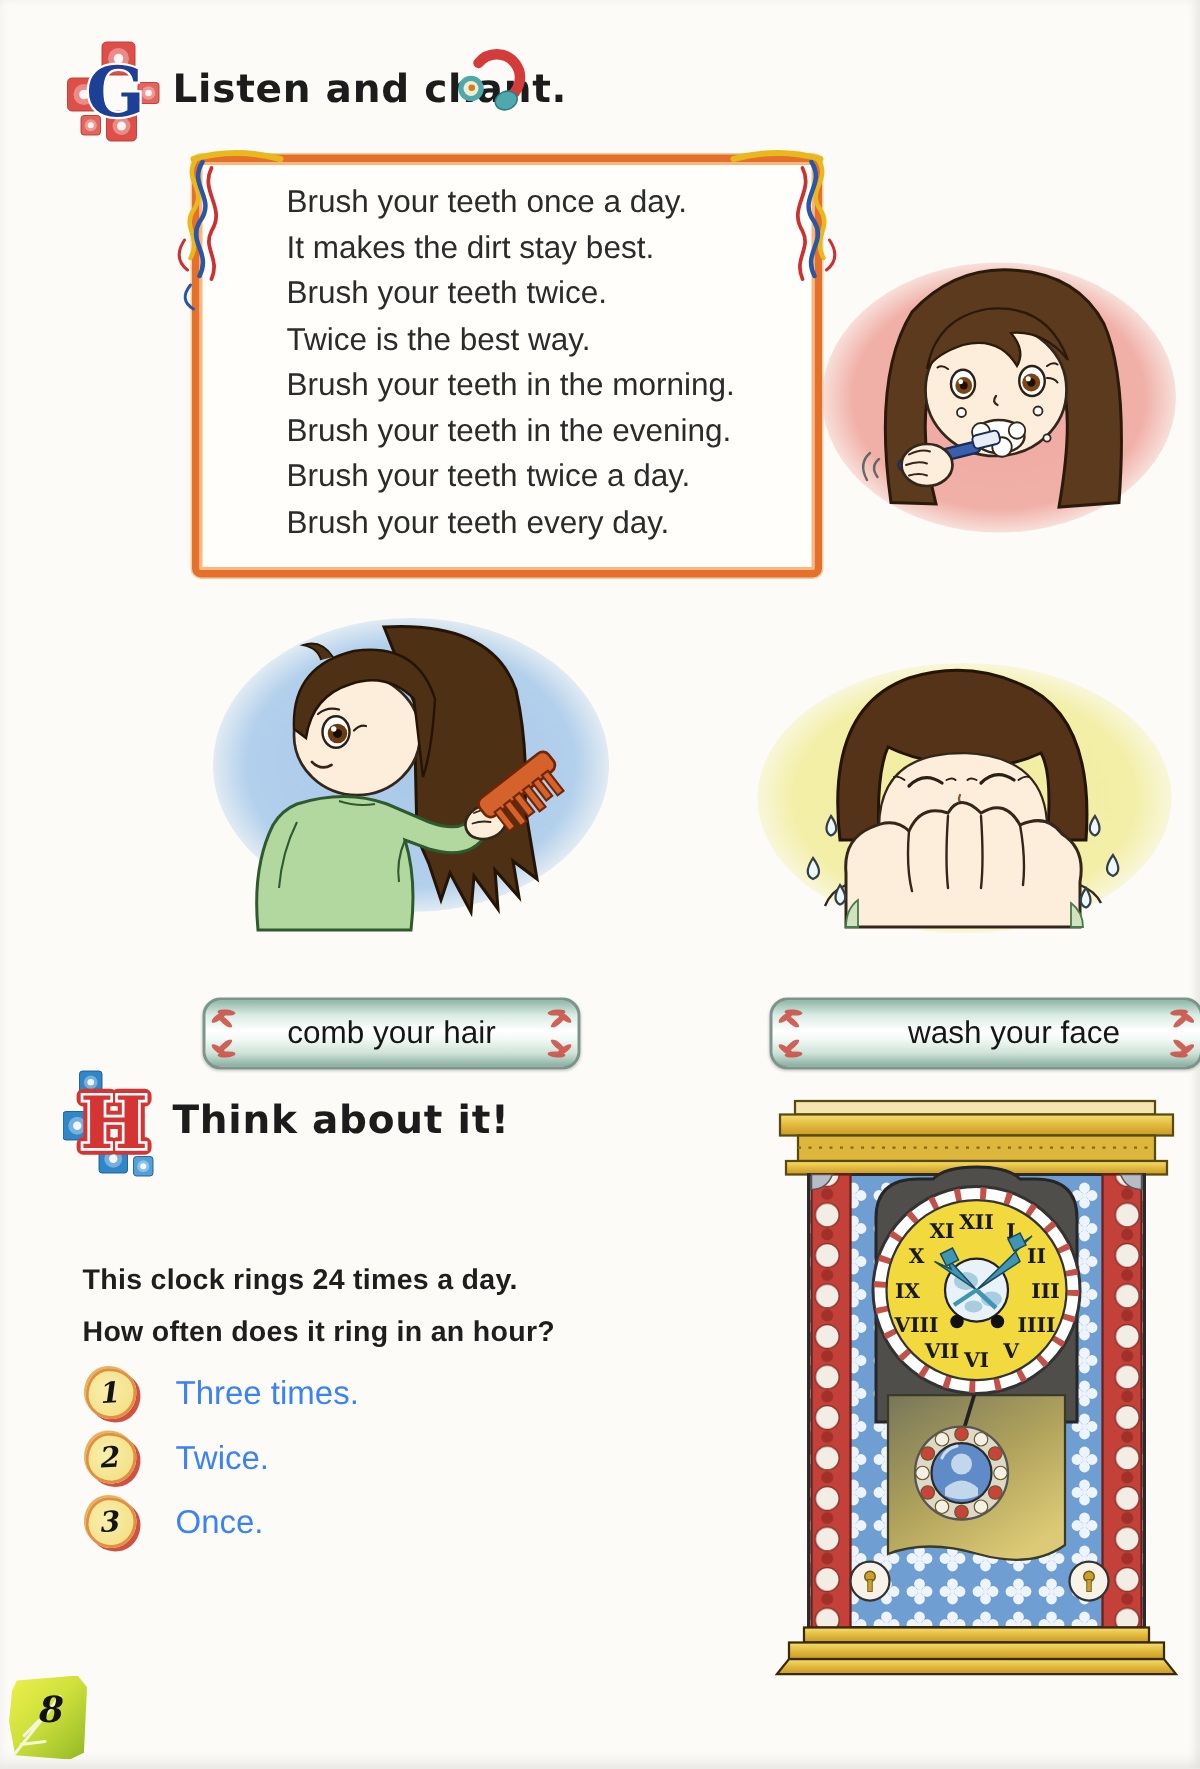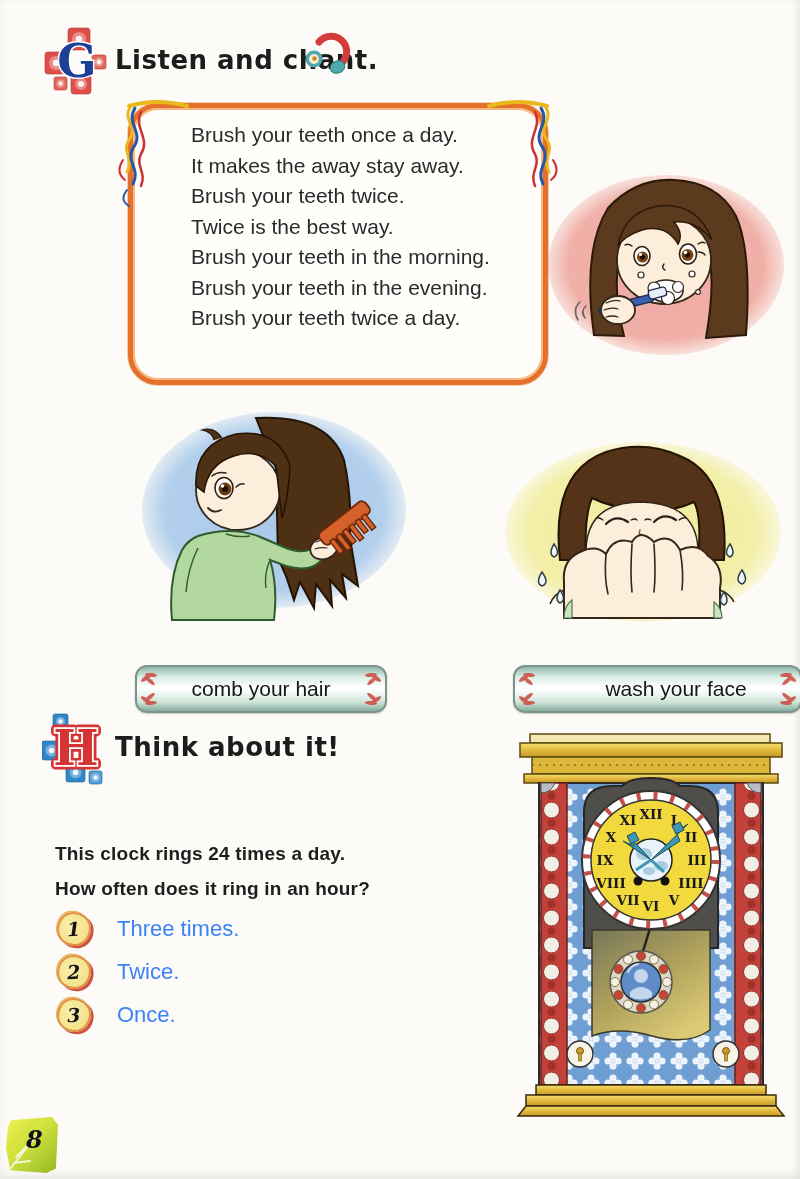--- a/index.html
+++ b/index.html
@@ -6,21 +6,21 @@
   body{font-family:"Liberation Sans",sans-serif;background:#e9e9e6;}
   .page{position:relative;width:800px;height:1179px;background:#fcfbf7;overflow:hidden;
         box-shadow:inset -4px 0 6px rgba(0,0,0,.05), inset 0 -6px 8px rgba(0,0,0,.05);}
   .abs{position:absolute;}
 
   
   .sec-title{font-family:"DejaVu Sans",sans-serif;font-weight:600;font-size:26px;color:#1c1c1c;letter-spacing:.5px;}
 
   
   .chant-box{left:128px;top:103px;width:410px;height:272px;background:#fffefb;
-             border:5px solid #e4702a;border-radius:30px;
+             border:5px solid #e4702a;border-radius:6px;
              box-shadow:inset 0 0 0 2px #f6b87e, 0 0 0 1px #f0cfa8;}
   .chant-text{position:absolute;left:58px;top:12px;}
   .chant-text p{margin:0;font-size:21px;line-height:30.5px;color:#2b2b2b;}
 
   
   .pill{height:44px;border:2px solid #7d948c;border-radius:12px;display:flex;align-items:center;justify-content:center;
         background:linear-gradient(180deg,#8fb8a8 0%,#d9ece3 22%,#ffffff 46%,#f3faf6 58%,#cfe2d8 80%,#86ae9f 100%);
         box-shadow:0 1px 2px rgba(0,0,0,.2);margin-top:44px;}
   .pill span.txt{font-size:21px;color:#161616;}
   .petal{position:absolute;width:20px;height:15px;}
@@ -92,26 +92,27 @@
     </svg>
     <svg class="abs" style="right:-16px;top:-14px;transform:scaleX(-1);" width="74" height="124" viewBox="0 0 74 124">
       <path d="M12 12 Q40 4 70 12" fill="none" stroke="#e8b81c" stroke-width="4" stroke-linecap="round"></path>
       <path d="M14 12 C4 26 22 32 12 46 C4 58 18 64 10 78" fill="none" stroke="#e8b81c" stroke-width="3" stroke-linecap="round"></path>
       <path d="M18 14 C8 30 28 38 16 54 C8 68 24 74 16 90" fill="none" stroke="#2a56a8" stroke-width="3" stroke-linecap="round"></path>
       <path d="M24 18 C16 34 34 44 24 60 C18 72 30 78 24 92" fill="none" stroke="#cc3030" stroke-width="2.5" stroke-linecap="round"></path>
       <path d="M6 66 q-8 12 2 20" fill="none" stroke="#cc3030" stroke-width="2" stroke-linecap="round"></path>
     </svg>
     <div class="chant-text">
       <p>Brush your teeth once a day.</p>
-      <p>It makes the away stay away.</p>
+      <p>It makes the dirt stay best.</p>
       <p>Brush your teeth twice.</p>
       <p>Twice is the best way.</p>
       <p>Brush your teeth in the morning.</p>
       <p>Brush your teeth in the evening.</p>
       <p>Brush your teeth twice a day.</p>
+      <p>Brush your teeth every day.</p>
     </div>
   </div>
 
   <svg class="abs" style="left:546px;top:160px;" width="238" height="198" viewBox="0 0 238 198">
     <defs>
       <radialGradient id="pinkblob" cx=".5" cy=".5" r=".55">
         <stop offset="0" stop-color="#f0a8a0"></stop>
           <stop offset=".75" stop-color="#f0b0a8"></stop>
           <stop offset="1" stop-color="#f0b0a8" stop-opacity="0"></stop>
       </radialGradient>

